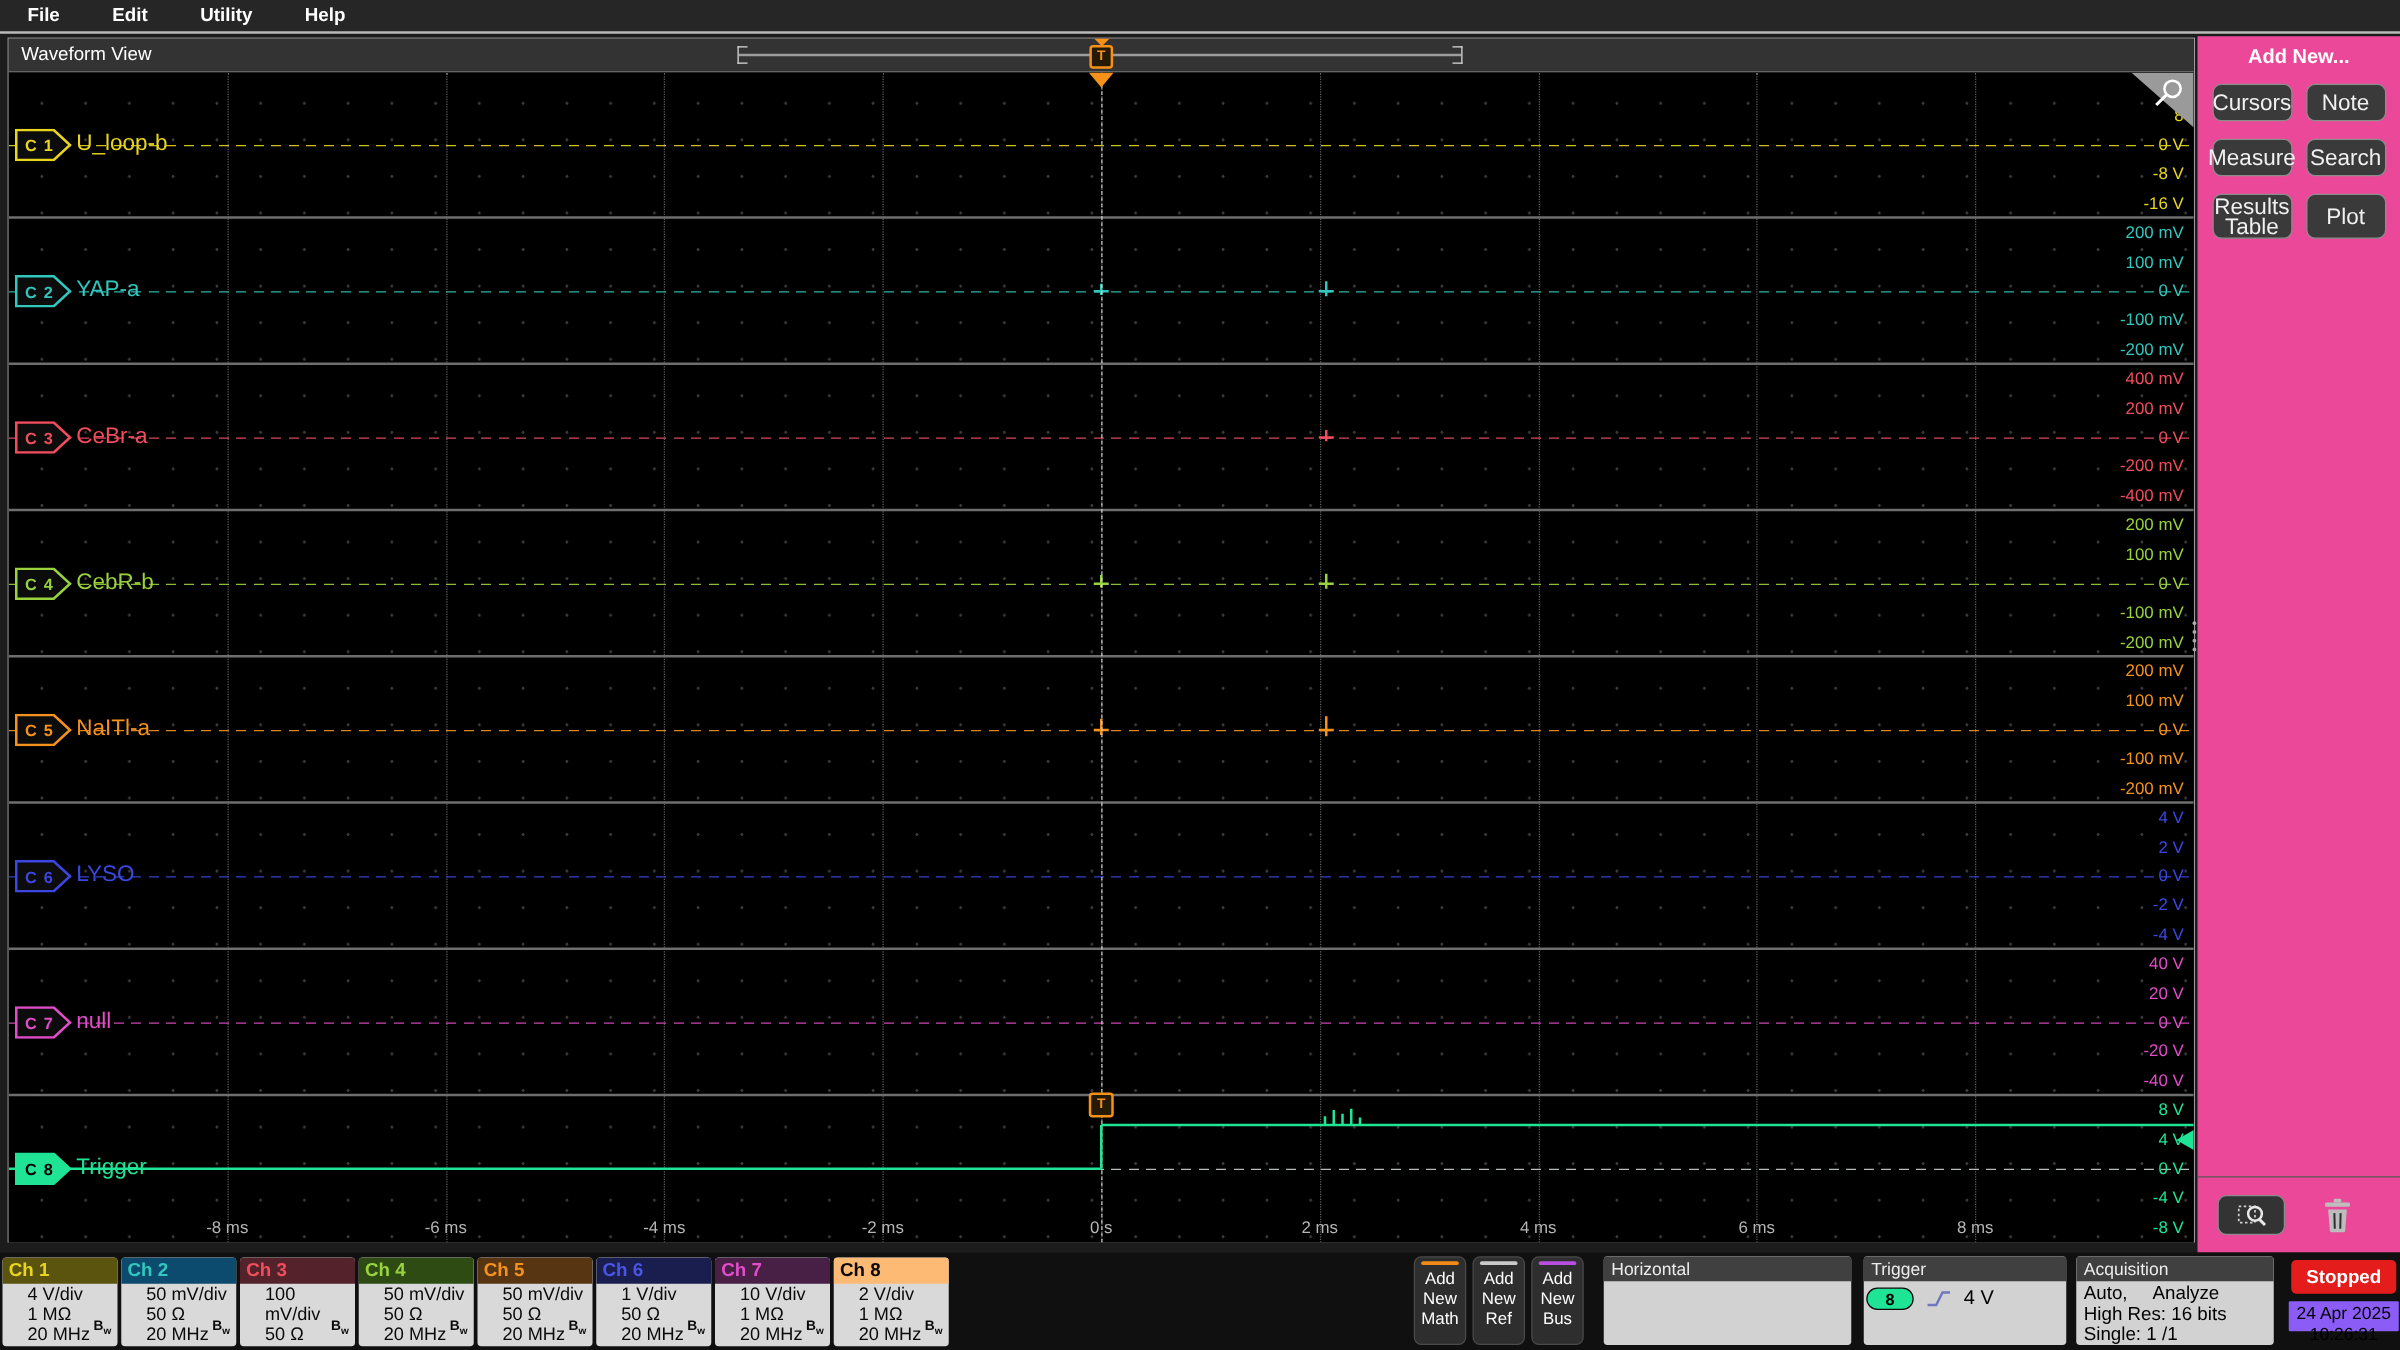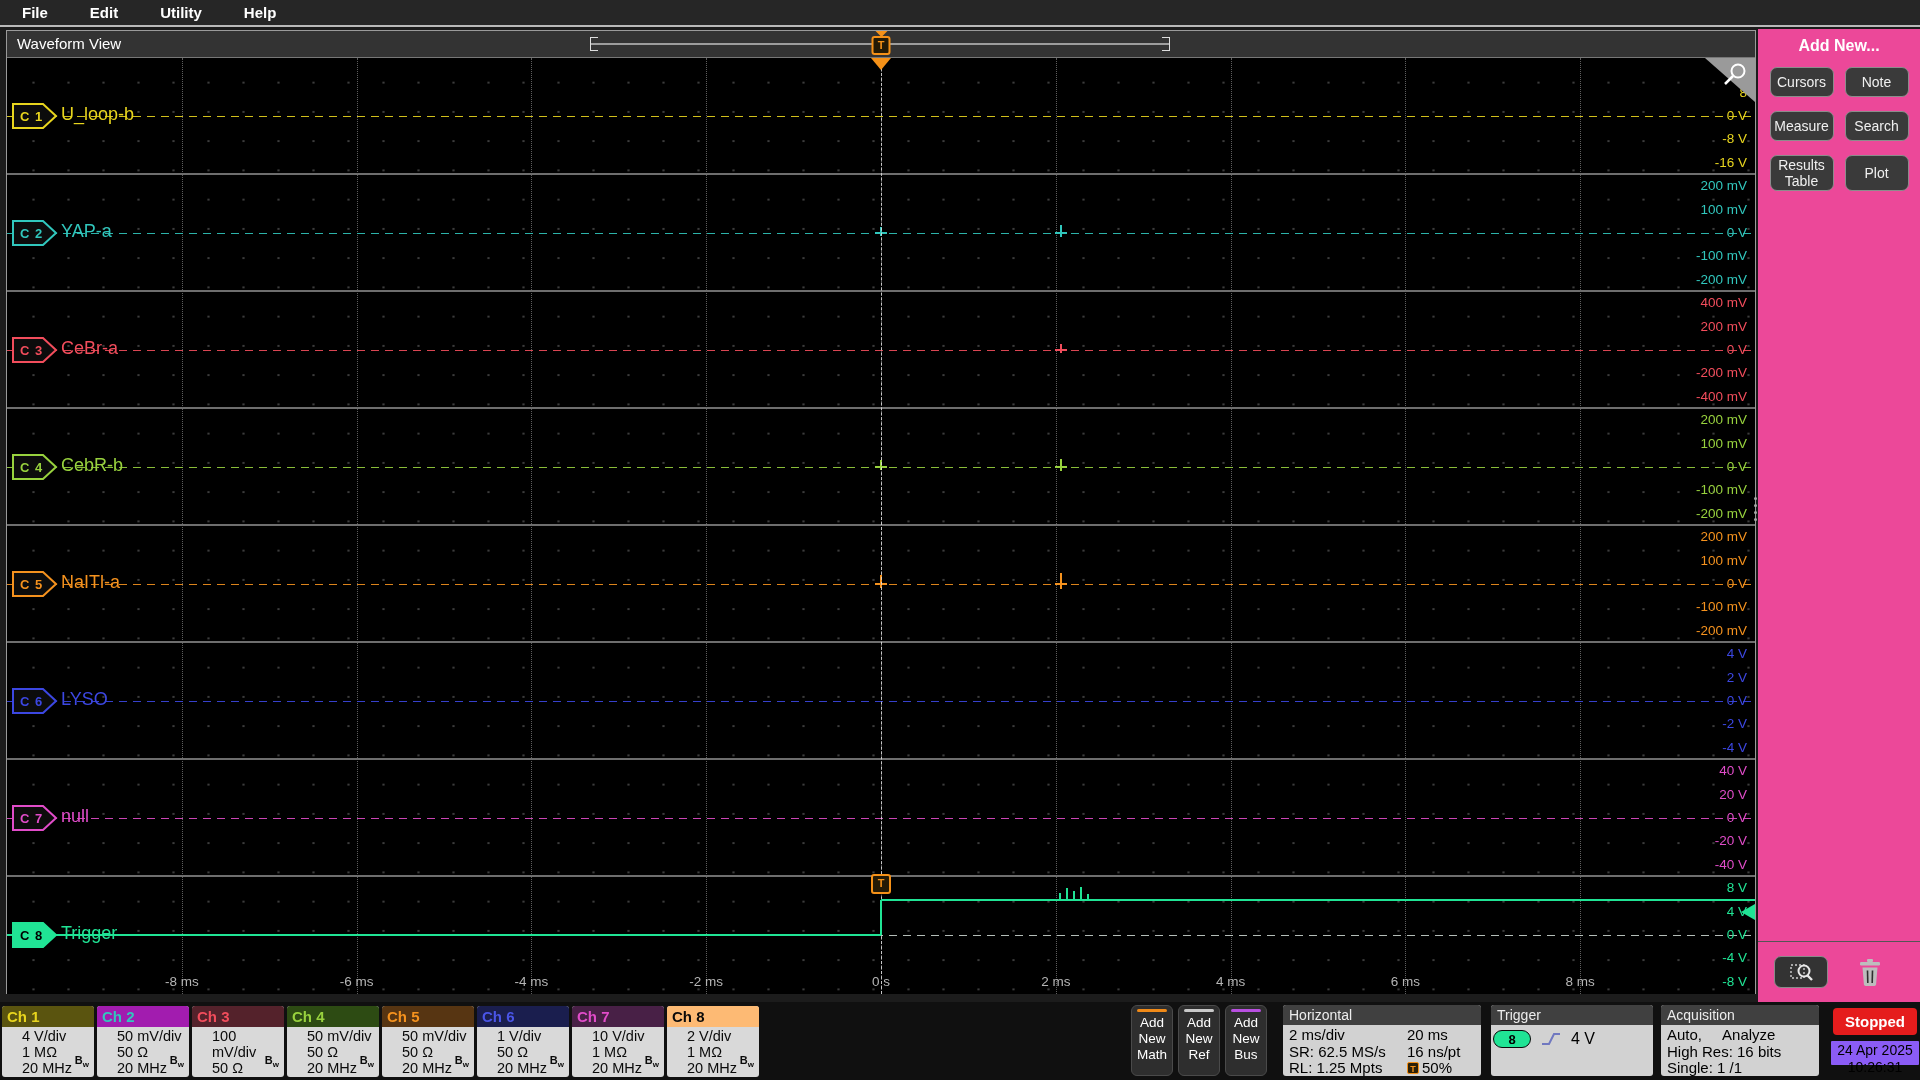--- a/index.html
+++ b/index.html
@@ -49,21 +49,21 @@
   .c8line{position:absolute;z-index:2;}
   #c8-tbox{position:absolute;left:874px;transform:translateX(-50%);width:16px;height:16px;background:#241a05;
            border:2px solid #f59118;border-radius:3px;color:#f59118;font-size:11px;font-weight:700;line-height:15px;text-align:center;z-index:6;}
   #c8-arrow{position:absolute;right:0;width:0;height:0;border-top:8px solid transparent;border-bottom:8px solid transparent;z-index:6;}
 
   
   #right-panel{position:absolute;left:1758px;top:0;width:162px;height:973px;background:#ec4899;}
   .rp-title{text-align:center;color:#fff;font-weight:700;font-size:16px;padding-top:8px;}
   .rp-grid{display:grid;grid-template-columns:64px 64px;gap:14px 11px;justify-content:center;margin-top:12px;}
   .rp-btn{min-height:30px;background:#3a3a3a;border:1px solid #8c8c8c;border-radius:7px;color:#f0f0f0;
-          font-size:14px;display:flex;align-items:center;justify-content:center;text-align:center;padding:1px 2px;line-height:16px;cursor:pointer;box-sizing:border-box;}
+          font-size:18px;display:flex;align-items:center;justify-content:center;text-align:center;padding:1px 2px;line-height:16px;cursor:pointer;box-sizing:border-box;}
   .rp-grip{position:absolute;left:-4px;top:468px;display:flex;flex-direction:column;gap:4px;cursor:ns-resize;}
   .rp-grip i{width:3px;height:3px;border-radius:50%;background:#aaa;}
   .rp-tools{position:absolute;left:0;right:0;top:912px;border-top:1px solid #555;display:flex;gap:30px;align-items:center;padding:14px 0 0 16px;}
   .tool-zoom{width:52px;height:30px;border:1px solid #8a8a8a;border-radius:7px;background:#333;display:flex;align-items:center;justify-content:center;cursor:pointer;}
 
   
   #footer{position:absolute;left:0;top:1002px;width:1920px;height:78px;background:#101010;}
   #fch-row{position:absolute;left:2px;top:4px;display:flex;gap:3px;border-radius:28px;}
   .fch{width:92px;height:71px;border-radius:3px;overflow:hidden;background:#d9d9d9;flex:none;cursor:pointer;}
   .fch-h{height:21px;padding-left:5px;font-size:15px;font-weight:700;line-height:21px;}
@@ -339,21 +339,21 @@
         <div class="fch">
     <div class="fch-h" style="background: rgb(90, 84, 15); color: rgb(232, 213, 30);">Ch 1</div>
     <div class="fch-b">
       <div>4 V/div</div>
       <div>1 MΩ</div>
       <div>20 MHz</div>
       <span class="bw"><span>B</span><sub>w</sub></span>
     </div>
   </div>
         <div class="fch">
-    <div class="fch-h" style="background: #a21caf; color: rgb(49, 199, 189);">Ch 2</div>
+    <div class="fch-h" style="background: #0c4a6e; color: rgb(49, 199, 189);">Ch 2</div>
     <div class="fch-b">
       <div>50 mV/div</div>
       <div>50 Ω</div>
       <div>20 MHz</div>
       <span class="bw"><span>B</span><sub>w</sub></span>
     </div>
   </div>
         <div class="fch">
     <div class="fch-h" style="background: rgb(84, 34, 43); color: rgb(242, 77, 92);">Ch 3</div>
     <div class="fch-b">
@@ -431,34 +431,20 @@
     <div class="add-lines">
             <div>Add</div>
             <div>New</div>
             <div>Bus</div>
           </div>
   </div>
       </div>
 
     <div class="panel" id="horizontal-panel">
       <div class="panel-h">Horizontal</div>
-      <div class="panel-b" id="h-body">
-          <div class="h-row">
-    <span class="h-left">2 ms/div</span>
-    <span class="h-right">20 ms</span>
-  </div>
-          <div class="h-row">
-    <span class="h-left">SR: 62.5 MS/s</span>
-    <span class="h-right">16 ns/pt</span>
-  </div>
-          <div class="h-row">
-    <span class="h-left">RL: 1.25 Mpts</span>
-    <span class="h-right"><span class="h-ticon">T</span>50%</span>
-  </div>
-        </div>
     </div>
 
     <div class="panel" id="trigger-panel">
       <div class="panel-h">Trigger</div>
       <div class="panel-b trg-row">
         <span class="trg-pill" id="trg-pill" style="background: rgb(32, 228, 149);">8</span>
         <svg width="22" height="18">
           <polyline points="2,14 9,14 14,4 20,4" fill="none" stroke="#7078c0" stroke-width="2"></polyline>
         </svg>
         <span class="trg-level">4 V</span>

